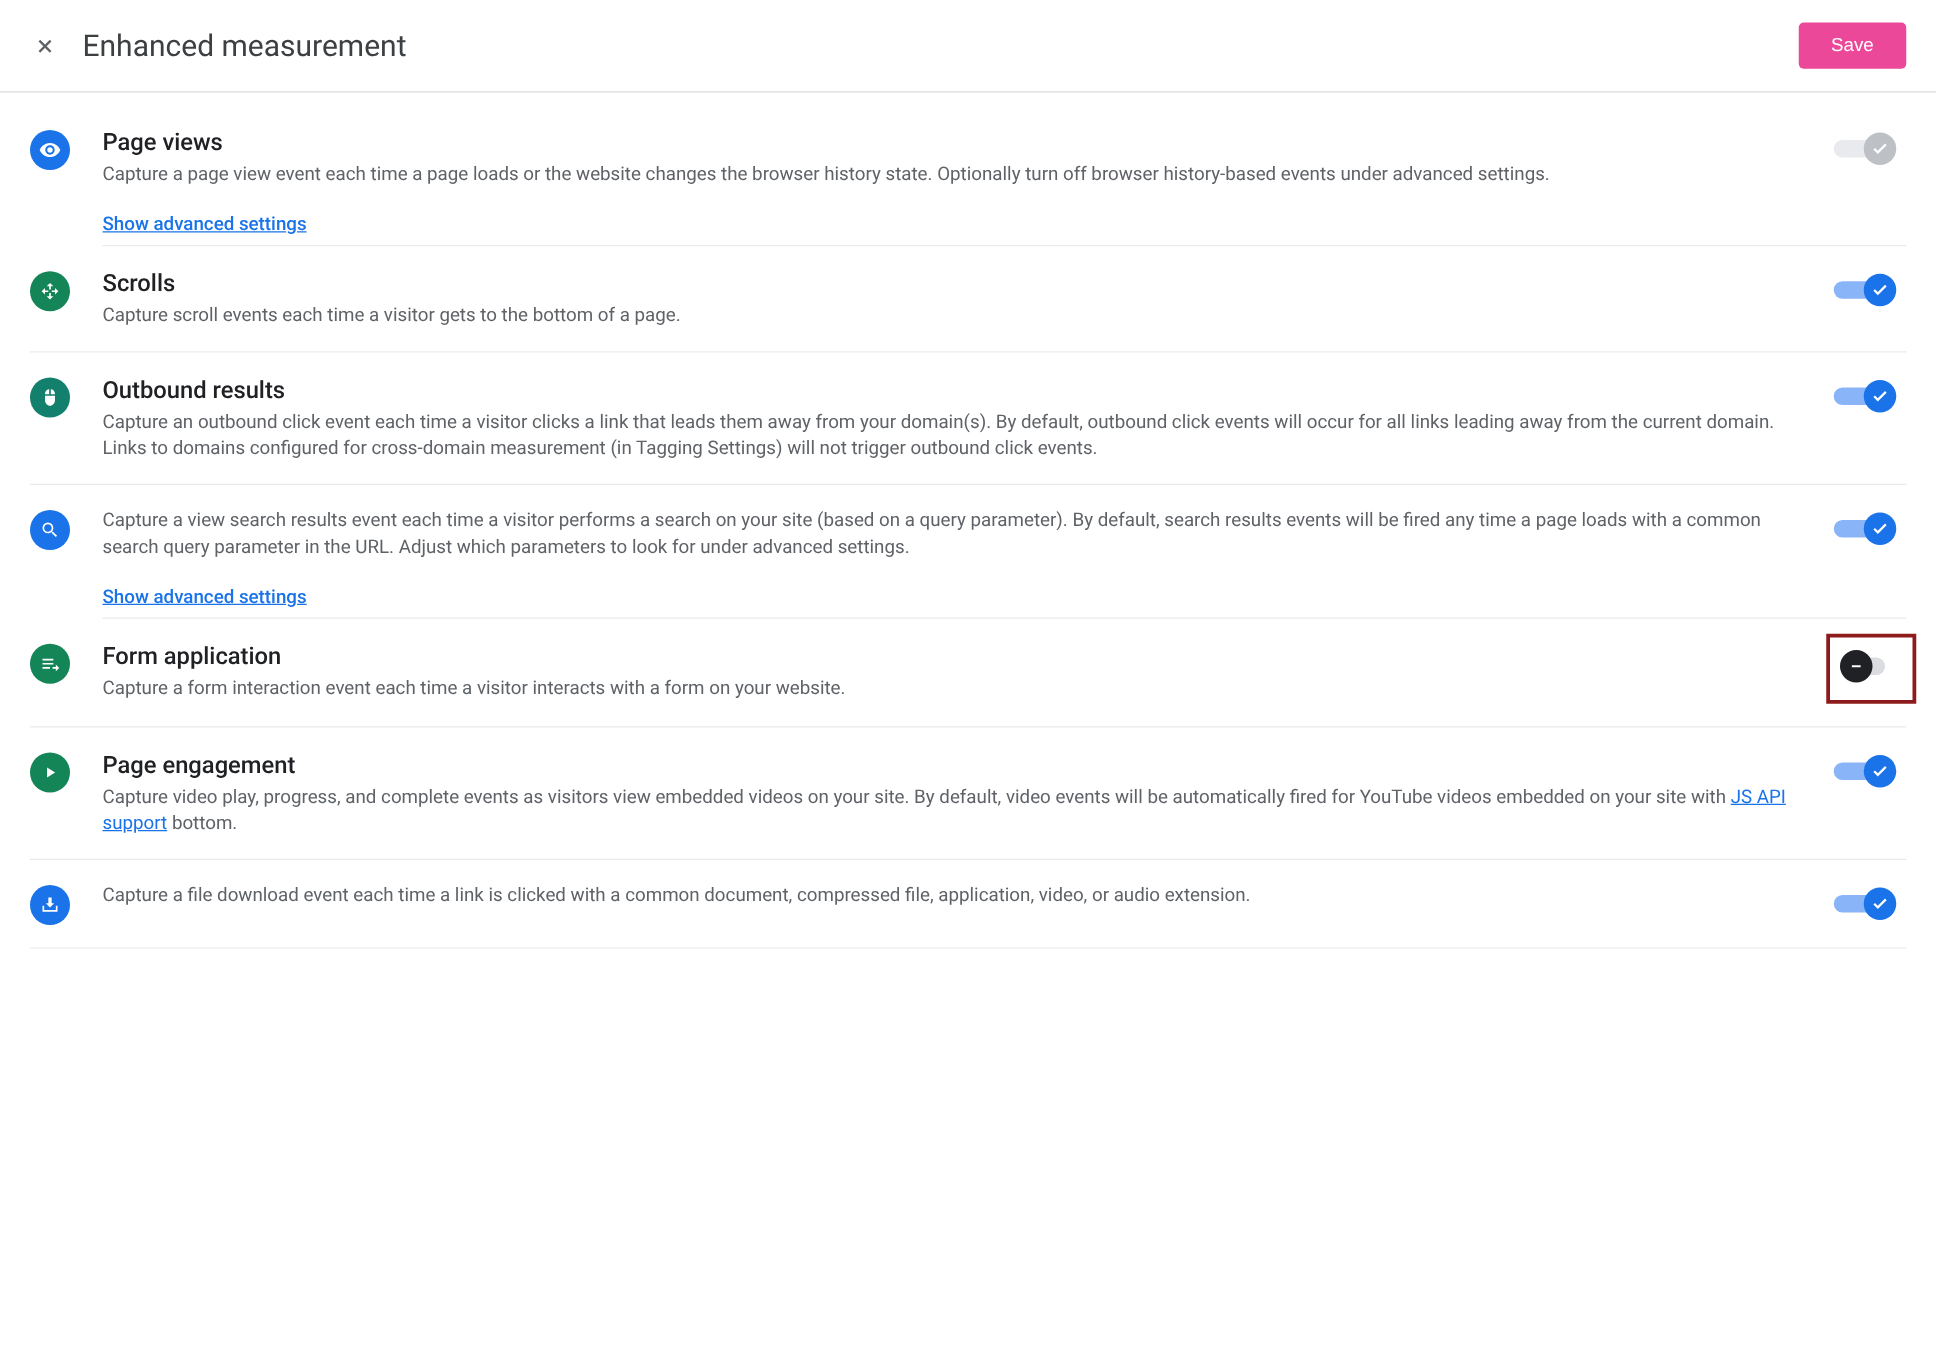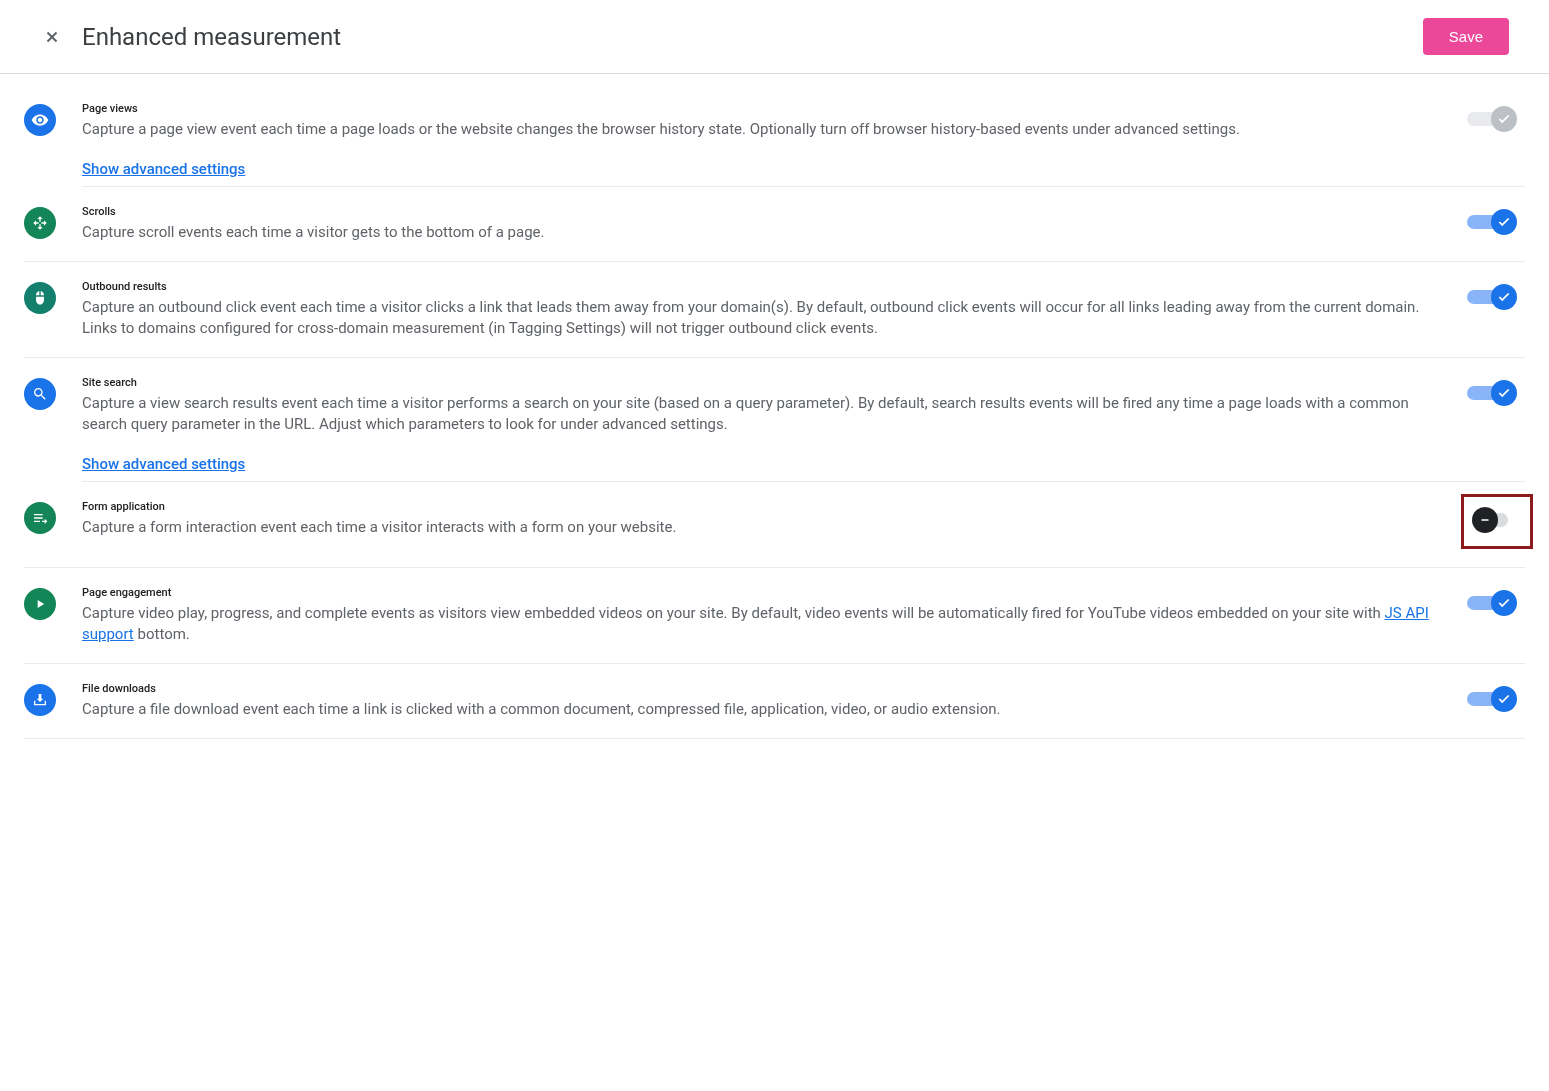--- a/index.html
+++ b/index.html
@@ -5,21 +5,21 @@
     * { box-sizing: border-box; margin: 0; padding: 0; }
     body {
       font-family: 'Google Sans', Roboto, Arial, sans-serif;
       background: #fff;
       color: #3c4043;
       font-size: 14px;
     }
     .header {
       display: flex;
       align-items: center;
-      padding: 18px 40px;
+      padding: 18px 24px;
       border-bottom: 1px solid #dadce0;
     }
     .close-btn {
       width: 24px;
       height: 24px;
       cursor: pointer;
       margin-right: 18px;
       display: flex;
       align-items: center;
       justify-content: center;
@@ -64,21 +64,21 @@
       margin-top: 2px;
     }
     .icon-blue { background: #1a73e8; color: #fff; }
     .icon-green { background: #148556; color: #fff; }
     .icon-teal { background: #12806c; color: #fff; }
     .row-body {
       flex: 1;
       padding-right: 24px;
     }
     .row-title {
-      font-size: 11px;
+      font-size: 19px;
       font-weight: 500;
       color: #202124;
       margin-bottom: 4px;
     }
     .row-desc {
       font-size: 15px;
       color: #5f6368;
       line-height: 1.4;
     }
     .row-desc a {
@@ -221,21 +221,20 @@
     </div>
   </div>
 
   <div class="row no-border">
     <div class="icon-wrap icon-blue">
       <svg width="16" height="16" viewBox="0 0 24 24" fill="currentColor">
           <path d="M15.5 14h-.79l-.28-.27A6.471 6.471 0 0016 9.5 6.5 6.5 0 109.5 16c1.61 0 3.09-.59 4.23-1.57l.27.28v.79l5 4.99L20.49 19l-4.99-5zm-6 0C7.01 14 5 11.99 5 9.5S7.01 5 9.5 5 14 7.01 14 9.5 11.99 14 9.5 14z"></path>
         </svg>
     </div>
     <div class="row-body">
-      <div class="row-title">Site search</div>
       <div class="row-desc">Capture a view search results event each time a visitor performs a search on your site (based on a query parameter). By default, search results events will be fired any time a page loads with a common search query parameter in the URL. Adjust which parameters to look for under advanced settings.</div>
       <a class="adv-link">Show advanced settings</a>
     </div>
     <div class="toggle-wrap">
       <div class="toggle on">
         <div class="toggle-track"></div>
         <div class="toggle-thumb">
           <svg width="14" height="14" viewBox="0 0 24 24" fill="none" stroke="currentColor" stroke-width="3">
               <polyline points="20 6 9 17 4 12"></polyline>
             </svg>
@@ -289,21 +288,20 @@
     </div>
   </div>
 
   <div class="row">
     <div class="icon-wrap icon-blue">
       <svg width="16" height="16" viewBox="0 0 24 24" fill="currentColor">
           <path d="M19 13v5H5v-5H3v7h18v-7h-2zm-7 2l5-5h-3V3h-4v7H7l5 5z"></path>
         </svg>
     </div>
     <div class="row-body">
-      <div class="row-title">File downloads</div>
       <div class="row-desc">Capture a file download event each time a link is clicked with a common document, compressed file, application, video, or audio extension.</div>
     </div>
     <div class="toggle-wrap">
       <div class="toggle on">
         <div class="toggle-track"></div>
         <div class="toggle-thumb">
           <svg width="14" height="14" viewBox="0 0 24 24" fill="none" stroke="currentColor" stroke-width="3">
               <polyline points="20 6 9 17 4 12"></polyline>
             </svg>
         </div>

